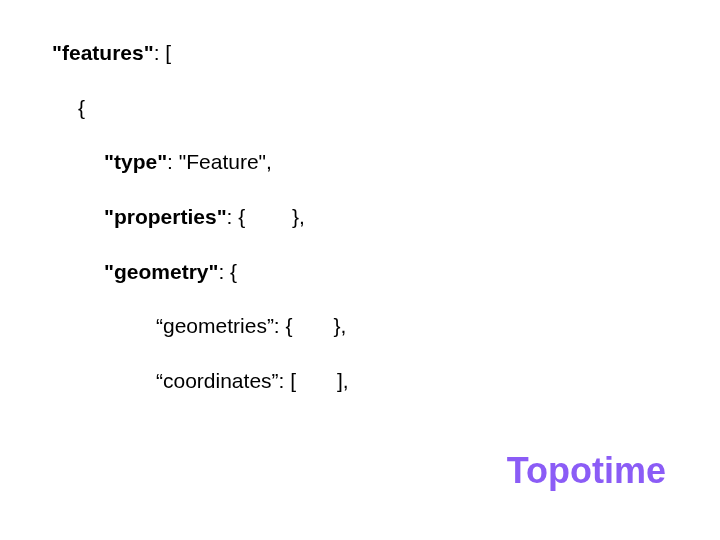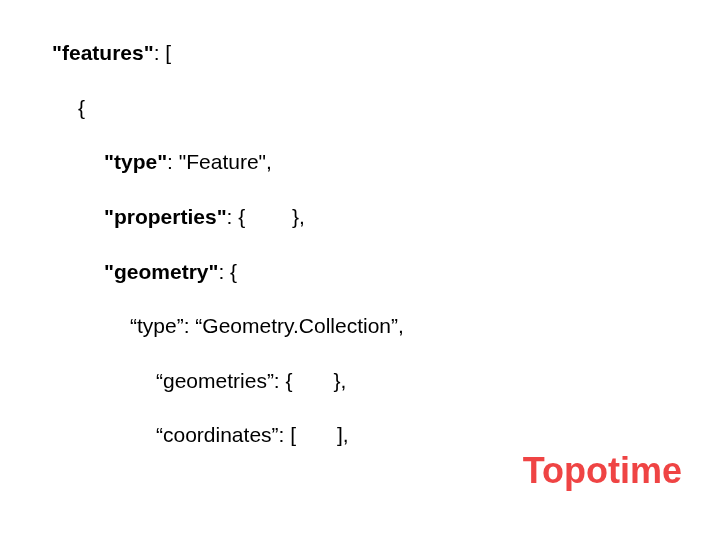--- a/index.html
+++ b/index.html
@@ -17,42 +17,41 @@
     left: 52px;
     font-size: 21px;
     line-height: 1.3;
     color: #000000;
     white-space: pre;
   }
   .code-block .line { display: block; }
   .bold { font-weight: bold; }
   .logo {
     position: absolute;
-    right: 38px;
+    right: 54px;
     bottom: 48px;
     font-size: 36px;
     font-weight: bold;
-    color: #ef4444;
+    color: #8b5cf6;
     font-family: "Trebuchet MS", "Lucida Sans", Verdana, sans-serif;
   }
   .ind1 { padding-left: 26px; }
   .ind2 { padding-left: 52px; }
   .ind3 { padding-left: 78px; }
   .ind4 { padding-left: 104px; }
 </style>
 </head>
 <body>
 
 <div class="code-block">
 <span class="line"><span class="bold">"features"</span><span>: [</span></span>
 <span class="line ind1">{</span>
 <span class="line ind2"><span class="bold">"type"</span><span>: "Feature",</span></span>
 <span class="line ind2"><span class="bold">"properties"</span><span>: {        },</span></span>
 <span class="line ind2"><span class="bold">"geometry"</span><span>: {</span></span>
-<span class="line ind3">“type”: “Geometry.Collection”,</span>
 <span class="line ind4">“geometries”: {       },</span>
 <span class="line ind4">“coordinates”: [       ],</span>
 
 
 
 
 
 
 
 </div>

